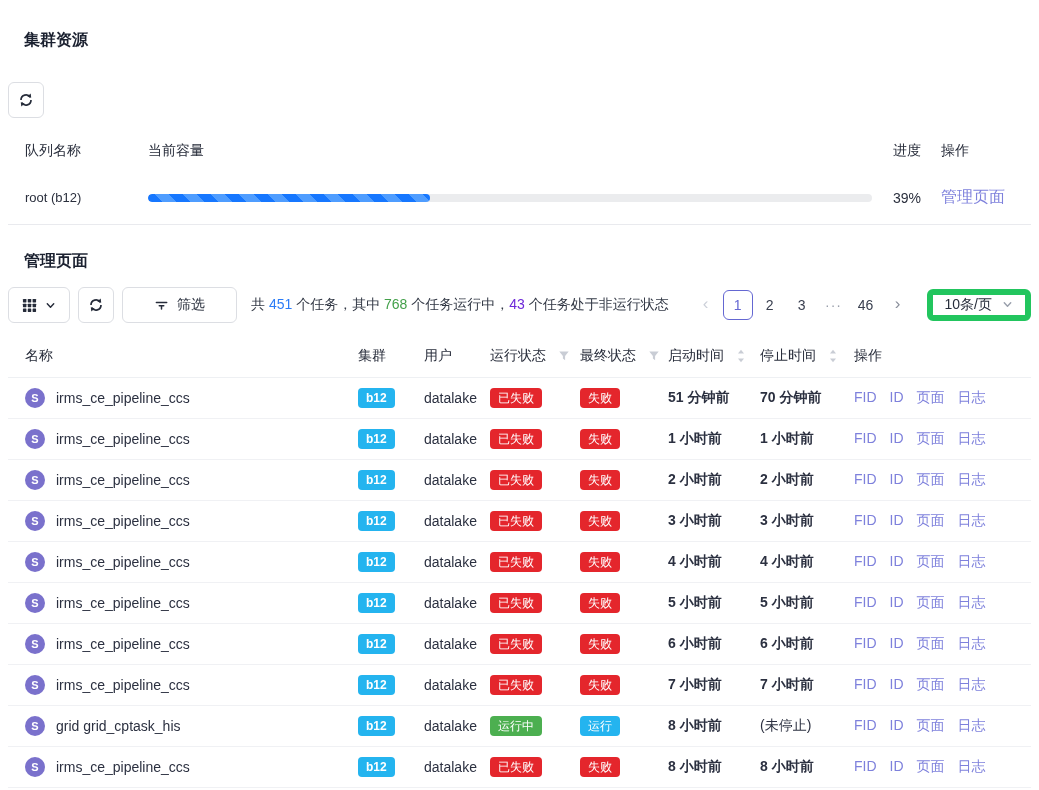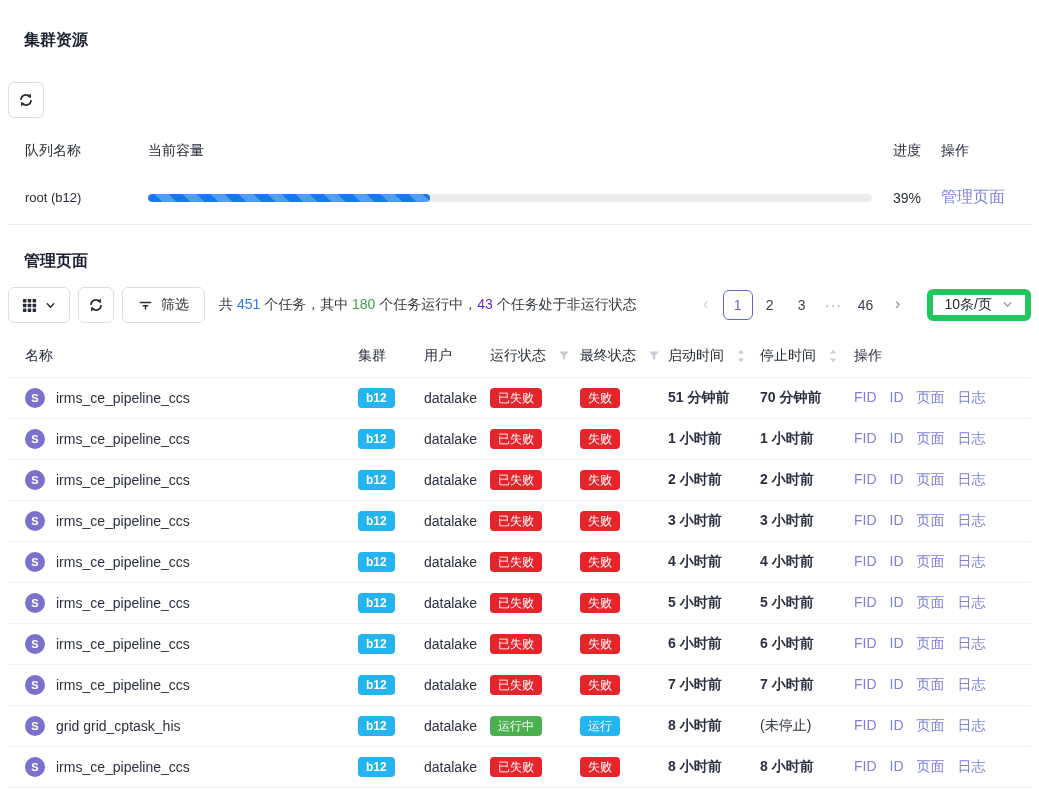--- a/index.html
+++ b/index.html
@@ -35,21 +35,21 @@
   .progress-fill { height:8px; border-radius:4px; }
 
   a.link { text-decoration:none; cursor:pointer; }
 
   
   .tasks-title { margin-top:26px; }
   .toolbar { margin-top:16px; display:flex; align-items:center; }
   .grid-btn { width:62px; gap:8px; }
   .refresh-btn { margin-left:8px; }
   .filter-btn {
-    margin-left:8px; height:36px; padding:0 15px; gap:8px; width:auto;
+    margin-left:8px; height:36px; padding:0 31px; gap:8px; width:auto;
     font-size:14px; color:#262c3a;justify-content:flex-end;
   }
   .summary { margin-left:14px; font-size:14px; color:#323845; white-space:nowrap; }
   .summary b { font-weight:400; }
   .toolbar-spacer { flex:1; }
 
   .pagination { display:flex; align-items:center; gap:2px; font-size:14px; }
   .page-item {
     min-width:30px; height:30px; line-height:28px; text-align:center;
     border:1px solid transparent; border-radius:6px; color:#3a4050; cursor:pointer;
@@ -188,21 +188,21 @@
         <span>
           <svg width="15" height="15" viewBox="0 0 16 16" fill="none" stroke="currentColor" stroke-width="1.6" stroke-linecap="round">
             <path d="M2.5 4.7h11"></path>
               <path d="M5.6 8.2h4.8"></path>
               <path d="M8 8.2v3.6"></path>
           </svg>
         </span>
         <span>筛选</span>
       </button>
 
-      <div class="summary"><span>共 </span><b style="color: rgb(43, 124, 247);">451</b><span> 个任务，其中 </span><b style="color: rgb(67, 160, 74);">180</b><span> 个任务运行中，</span><b style="color: #6d28d9;">43</b><span> 个任务处于非运行状态</span></div>
+      <div class="summary"><span>共 </span><b style="color: rgb(43, 124, 247);">451</b><span> 个任务，其中 </span><b style="color: rgb(67, 160, 74);">768</b><span> 个任务运行中，</span><b style="color: #6d28d9;">43</b><span> 个任务处于非运行状态</span></div>
       <div class="toolbar-spacer"></div>
 
       <div class="pagination pagination-slot">
           <span class="page-item arrow disabled">‹</span>
           <span class="page-item active" style="border-color:#6467d2;color:#6467d2">1</span>
           <span class="page-item">2</span>
           <span class="page-item">3</span>
           <span class="page-item ellipsis">···</span>
           <span class="page-item">46</span>
           <span class="page-item arrow next">›</span>

